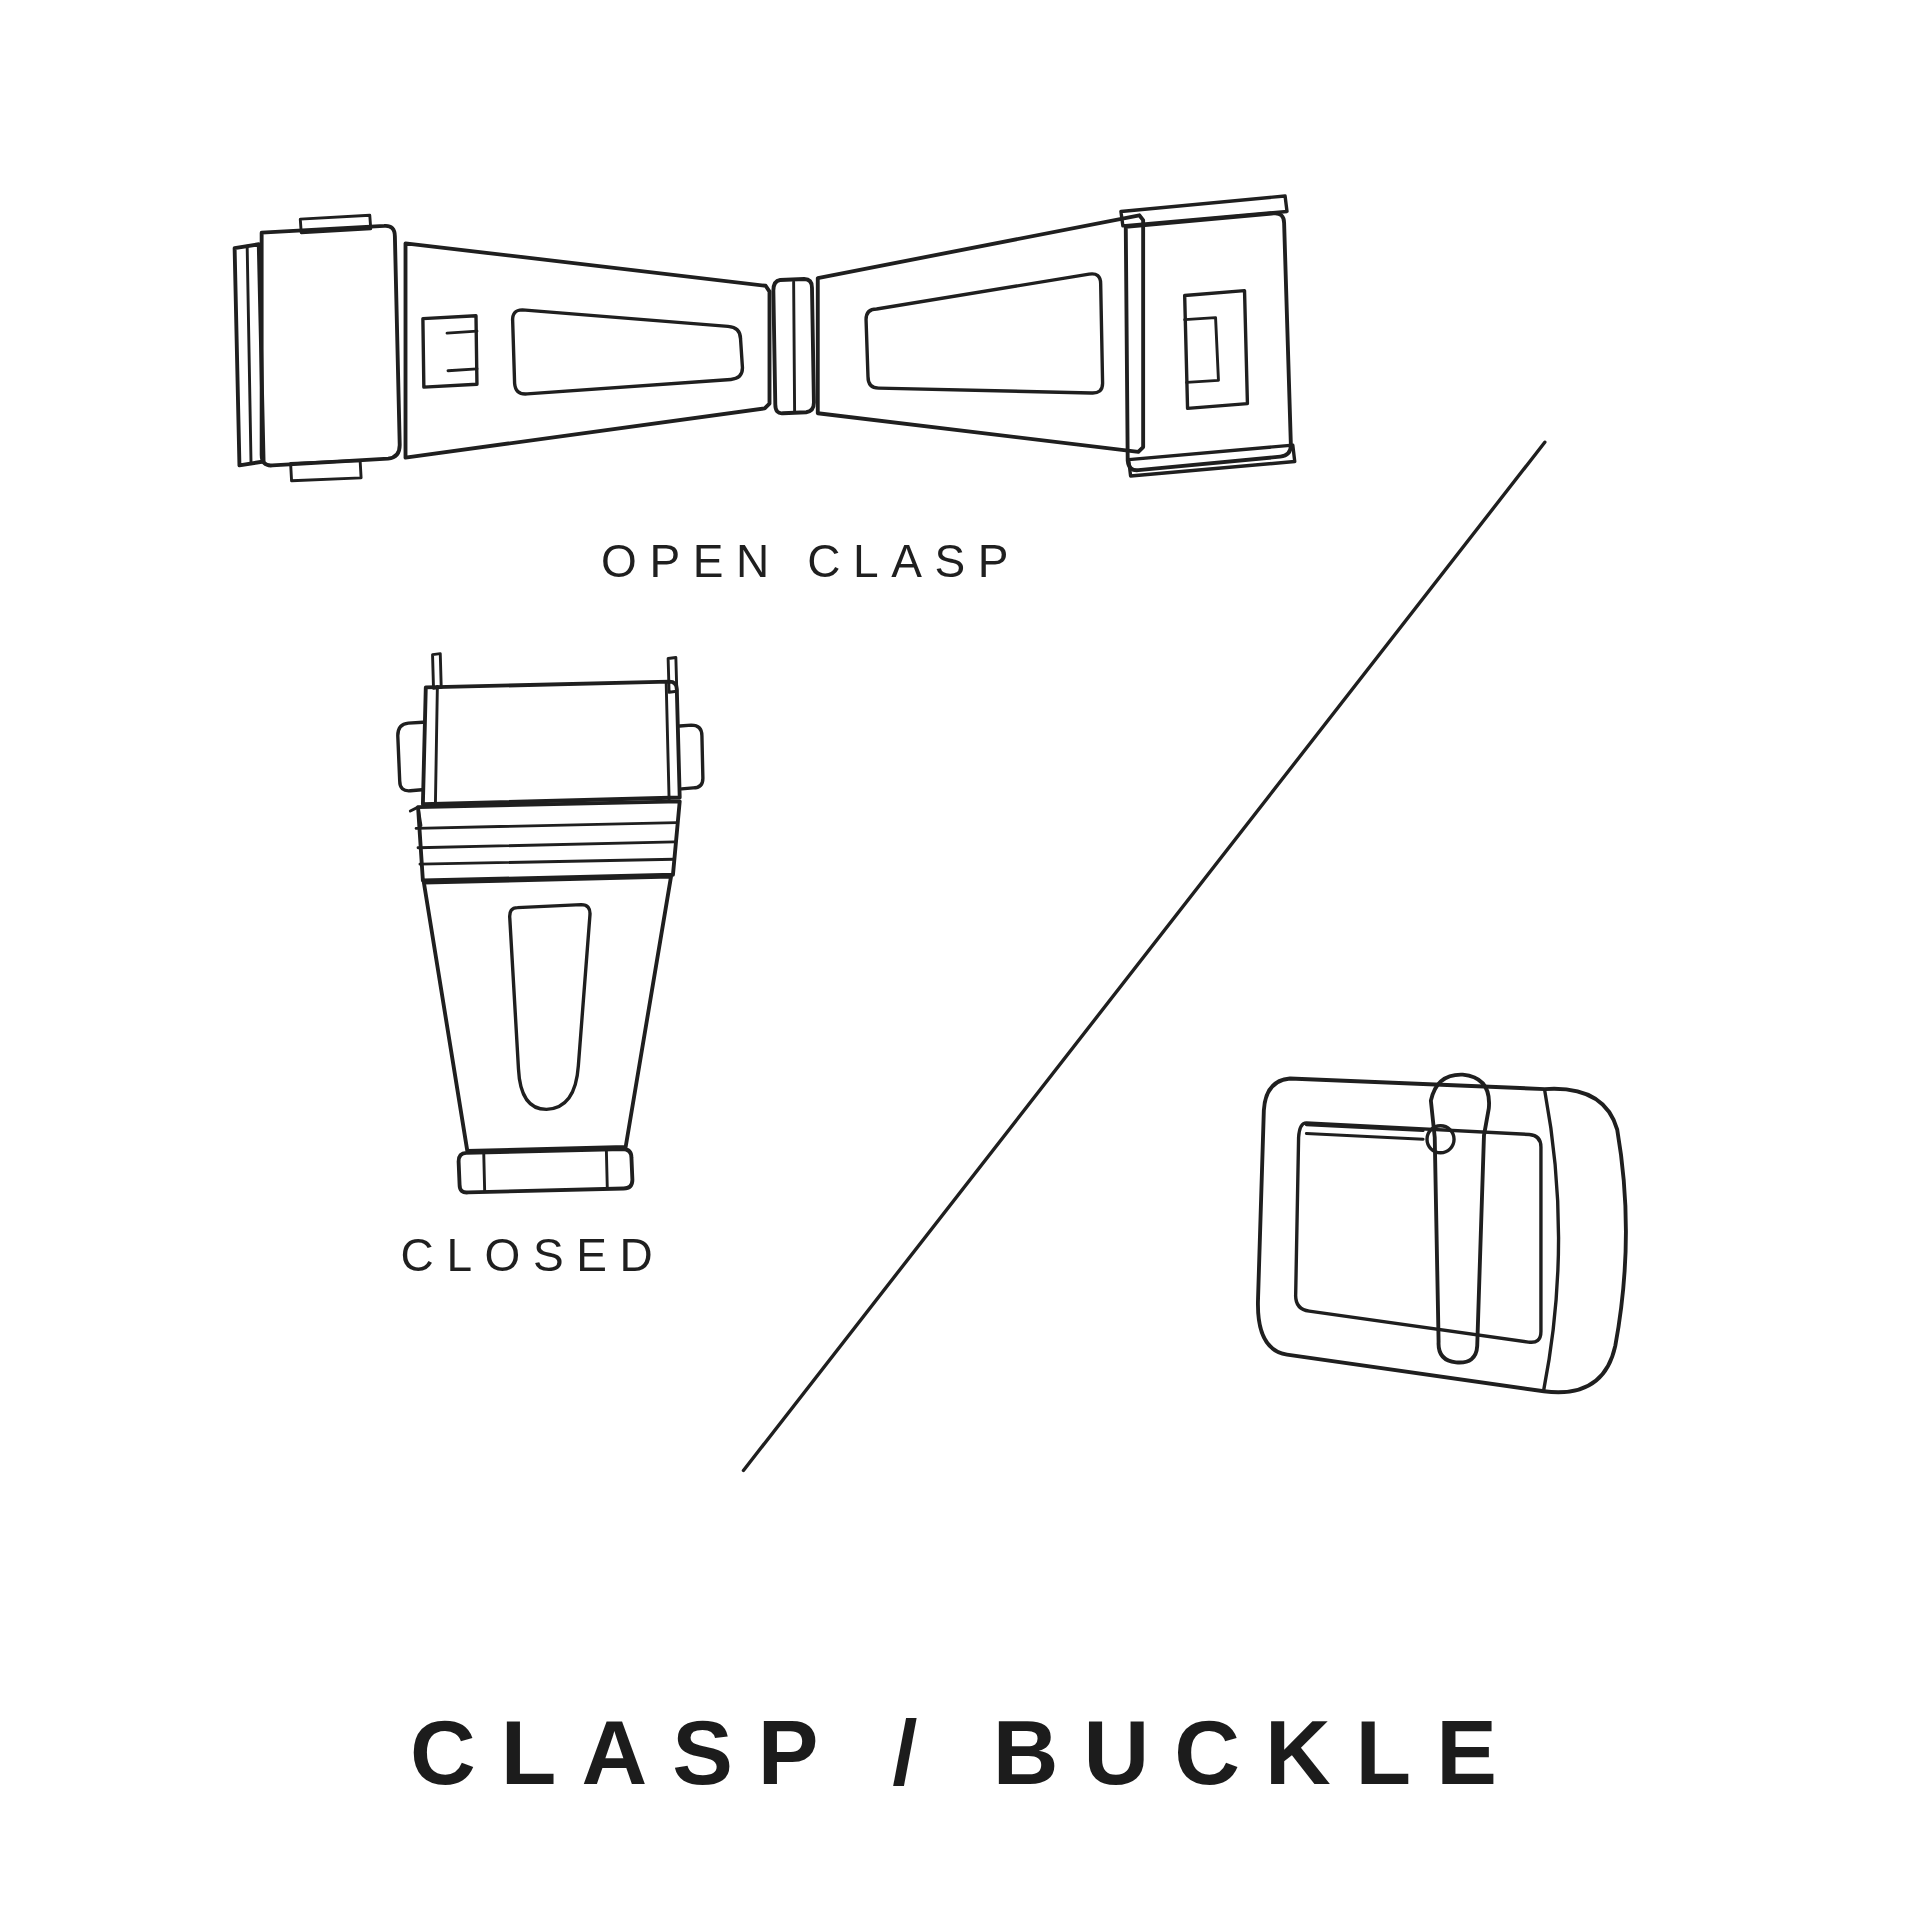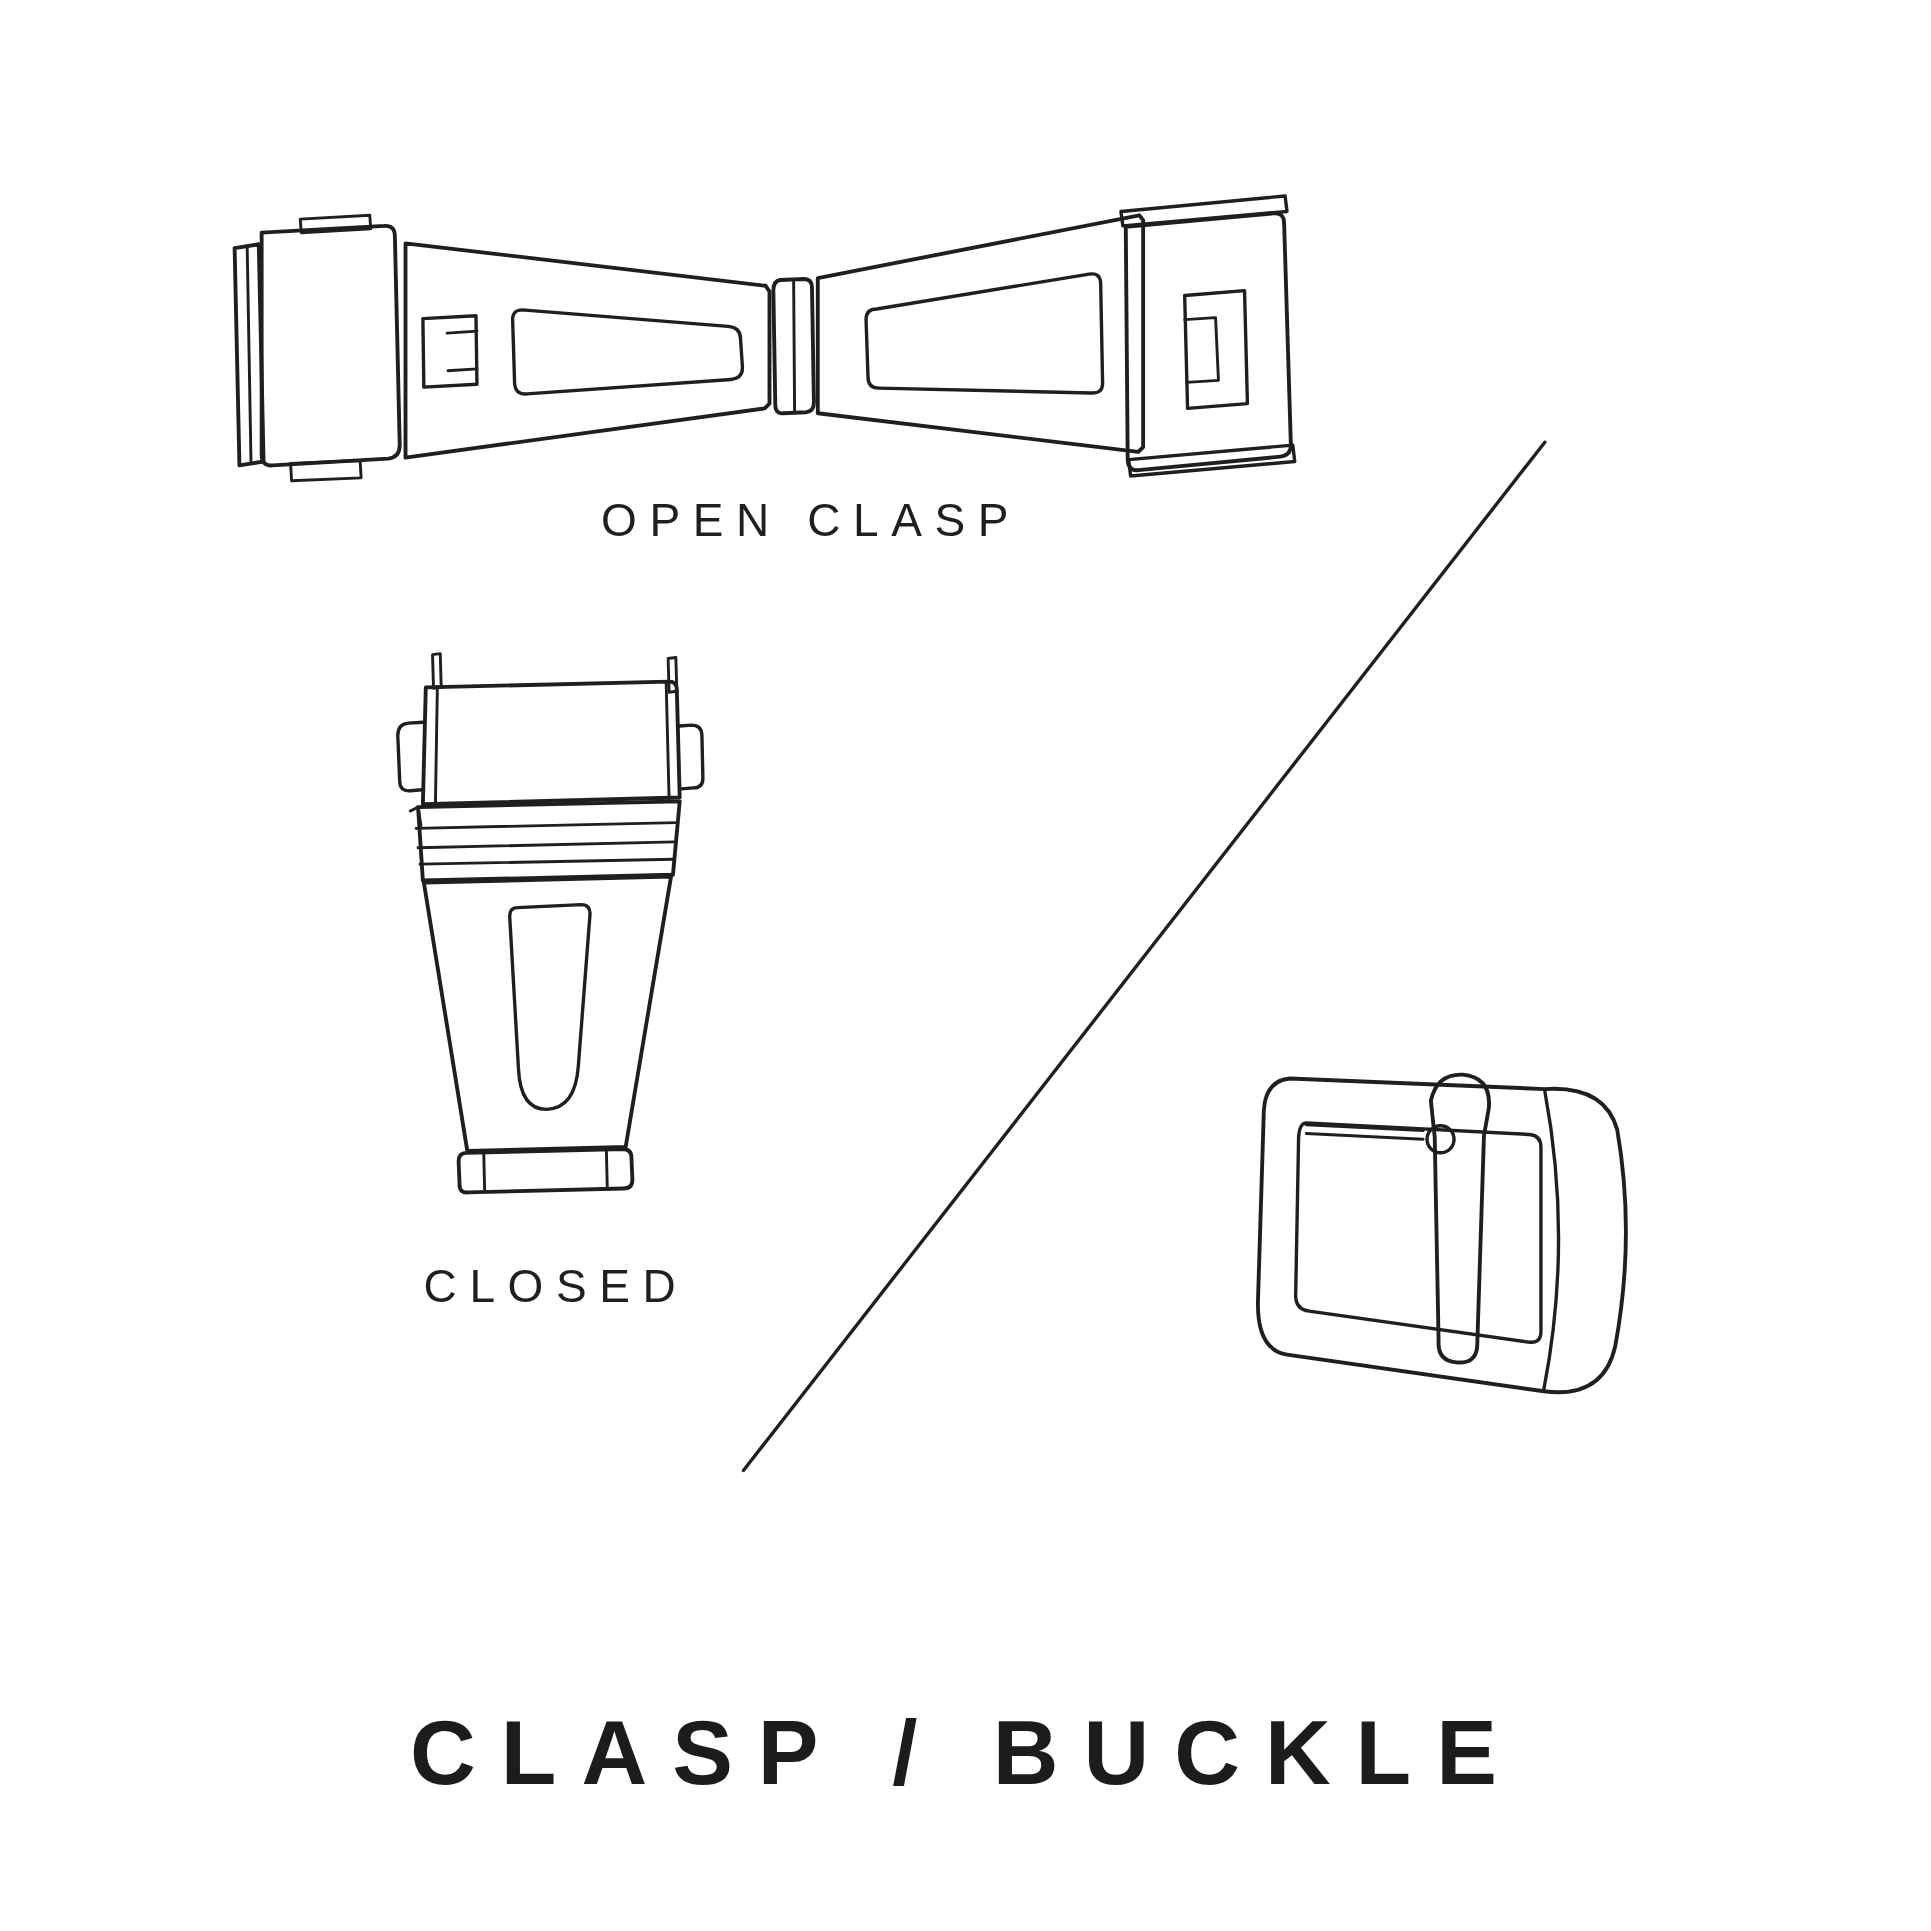--- a/index.html
+++ b/index.html
@@ -23,22 +23,22 @@
   }
   .label {
     position: absolute;
     transform: translateX(-50%);
     color: #1f1f1f;
     font-size: 46px;
     font-weight: 400;
     letter-spacing: 12.6px;
     white-space: nowrap;
   }
-  .label-open-clasp { left: 811px; top: 493px; text-align: right; }
-  .label-closed    { left: 556px; top: 1228px; margin-top: 31px; }
+  .label-open-clasp { left: 811px; top: 534px; text-align: right; }
+  .label-closed    { left: 533px; top: 1228px; }
   .main-title {
     position: absolute;
     left: 966px;
     top: 1701px;
     transform: translateX(-50%);
     color: #1c1c1c;
     font-size: 91px;
     font-weight: 700;
     letter-spacing: 25px;
     white-space: nowrap;

